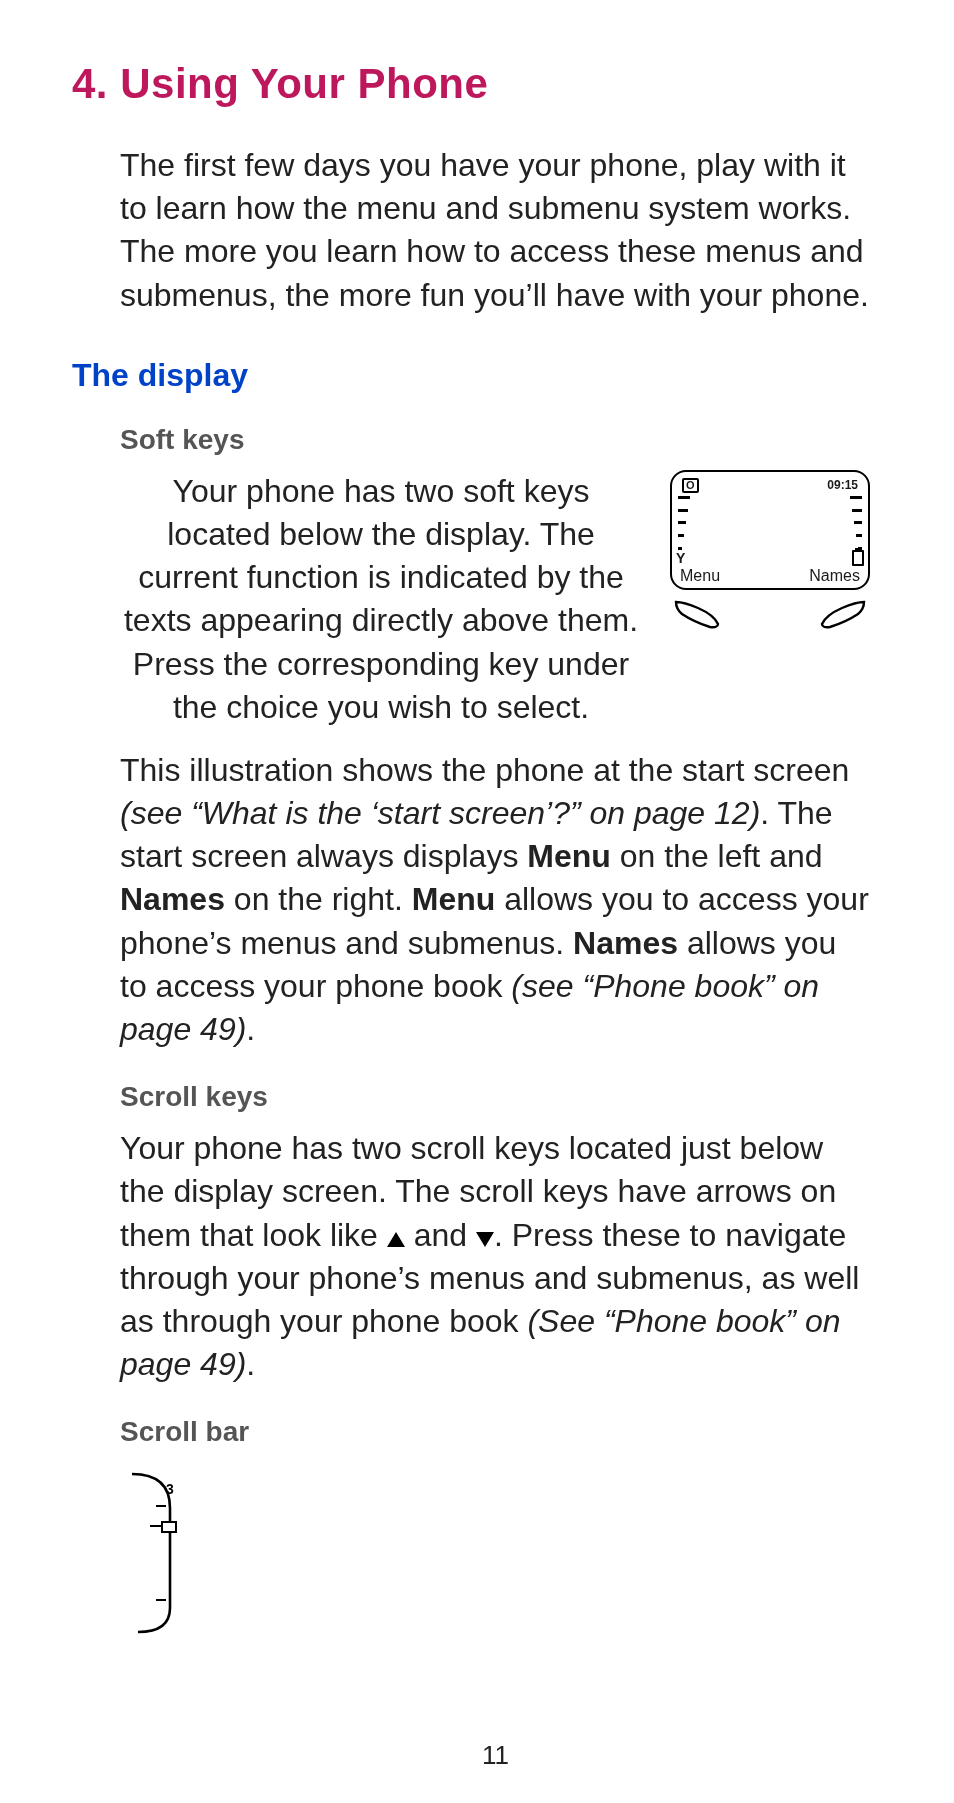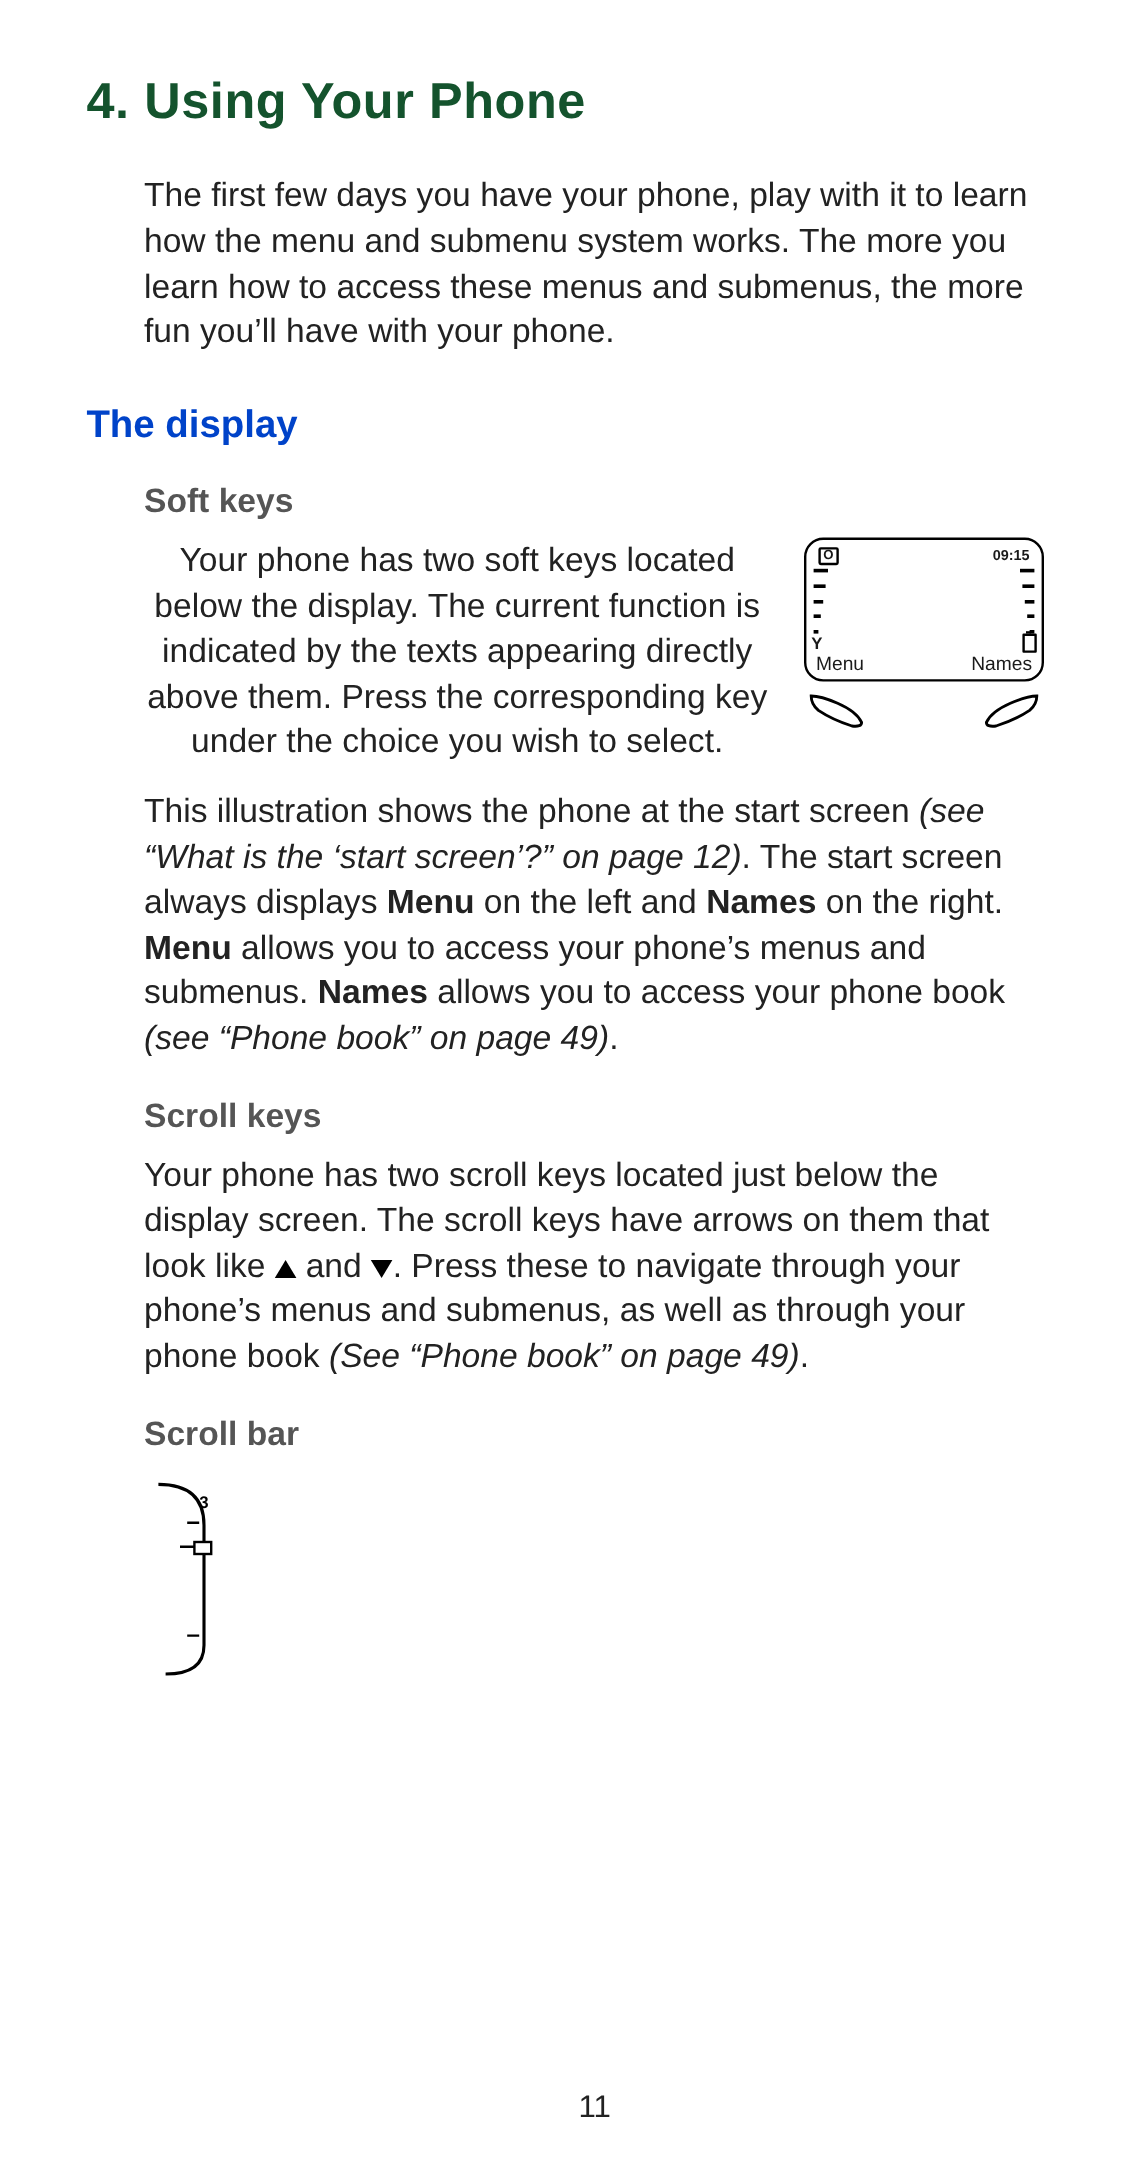--- a/index.html
+++ b/index.html
@@ -14,21 +14,21 @@
     min-height: 1803px;
     box-sizing: border-box;
     padding: 60px 72px 40px 72px;
     position: relative;
   }
   h1.chapter-title {
     font-size: 42px;
     font-weight: 700;
     letter-spacing: 0.5px;
     margin: 0 0 36px 0;
-    color: #14532d;
+    color: #be185d;
   }
   .intro {
     margin-left: 48px;
     margin-right: 12px;
     font-size: 28px;
     line-height: 1.35;
     font-weight: 400;
     color: #222;
   }
   .intro p { margin: 0 0 22px 0; }
@@ -42,21 +42,21 @@
     margin-left: 48px;
     margin-right: 12px;
   }
   h3.subhead {
     font-size: 28px;
     font-weight: 700;
     color: #555;
     margin: 30px 0 14px 0;
   }
   .para {
-    font-size: 28px;
+    font-size: 32px;
     line-height: 1.35;
     margin: 0 0 20px 0;
     color: #222;
   }
   .para .bold { font-weight: 700; }
   .para .ital { font-style: italic; }
   .softkeys-row {
     display: flex;
     gap: 28px;
     align-items: flex-start;

